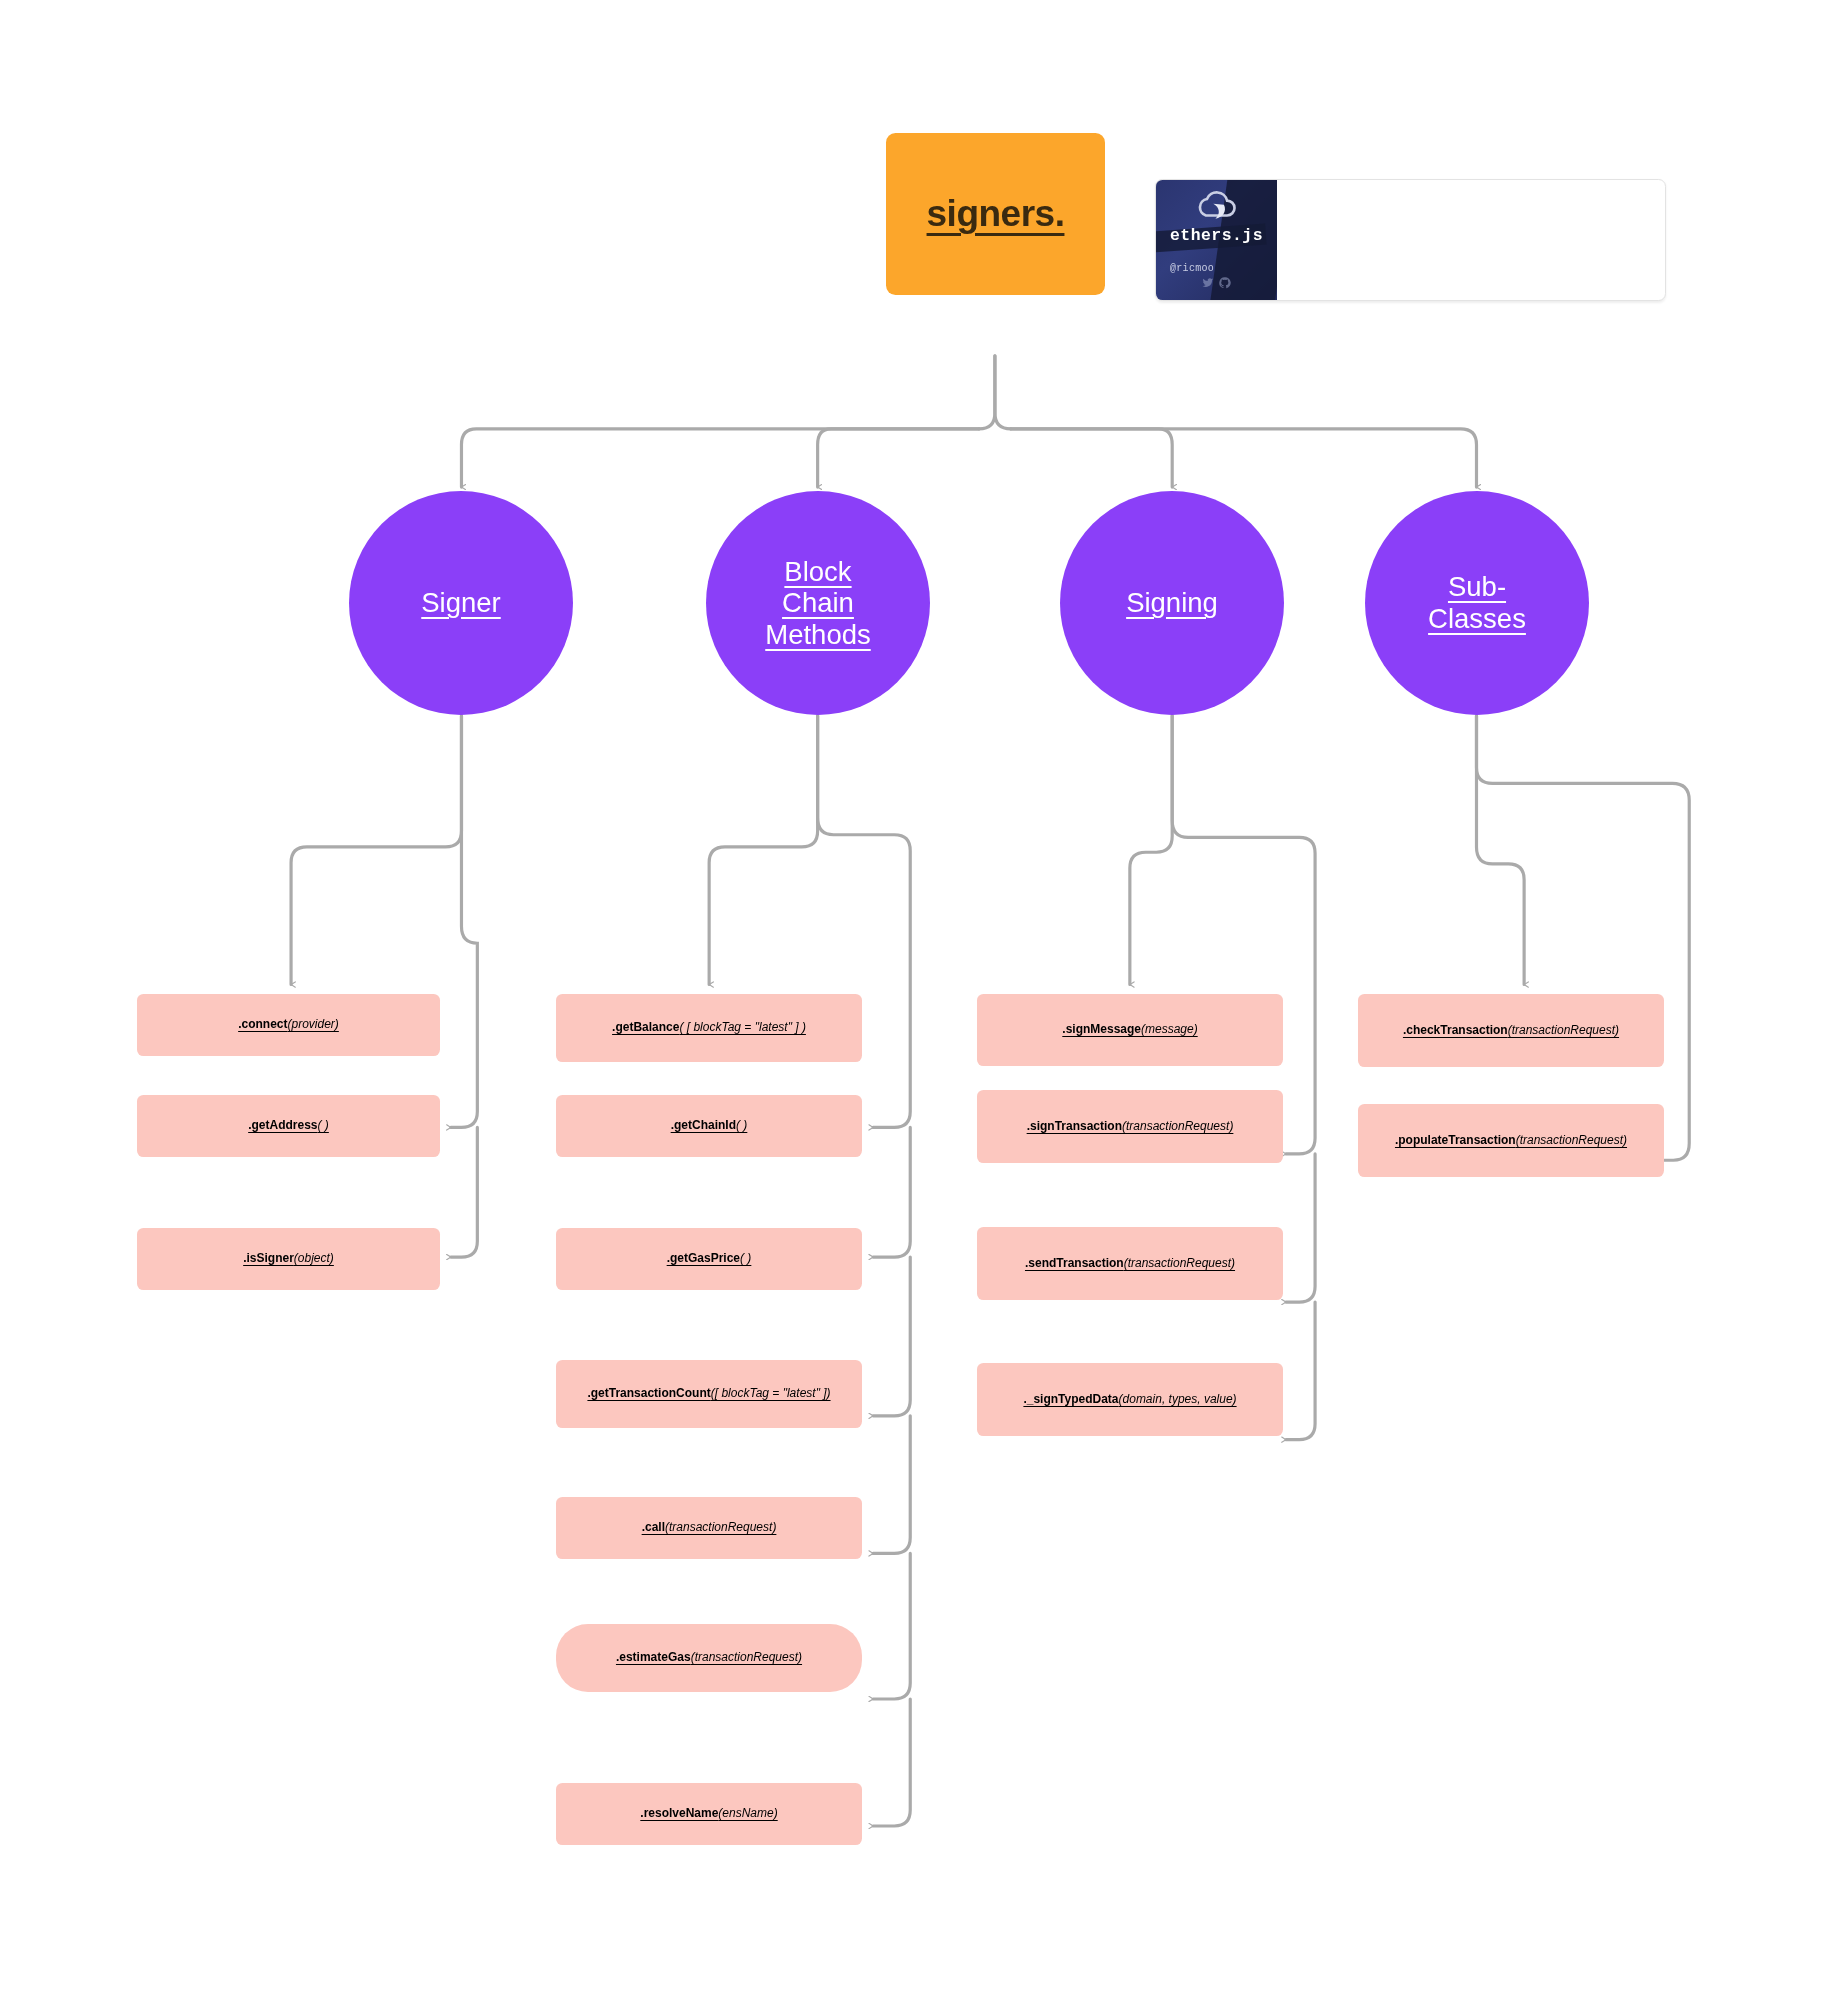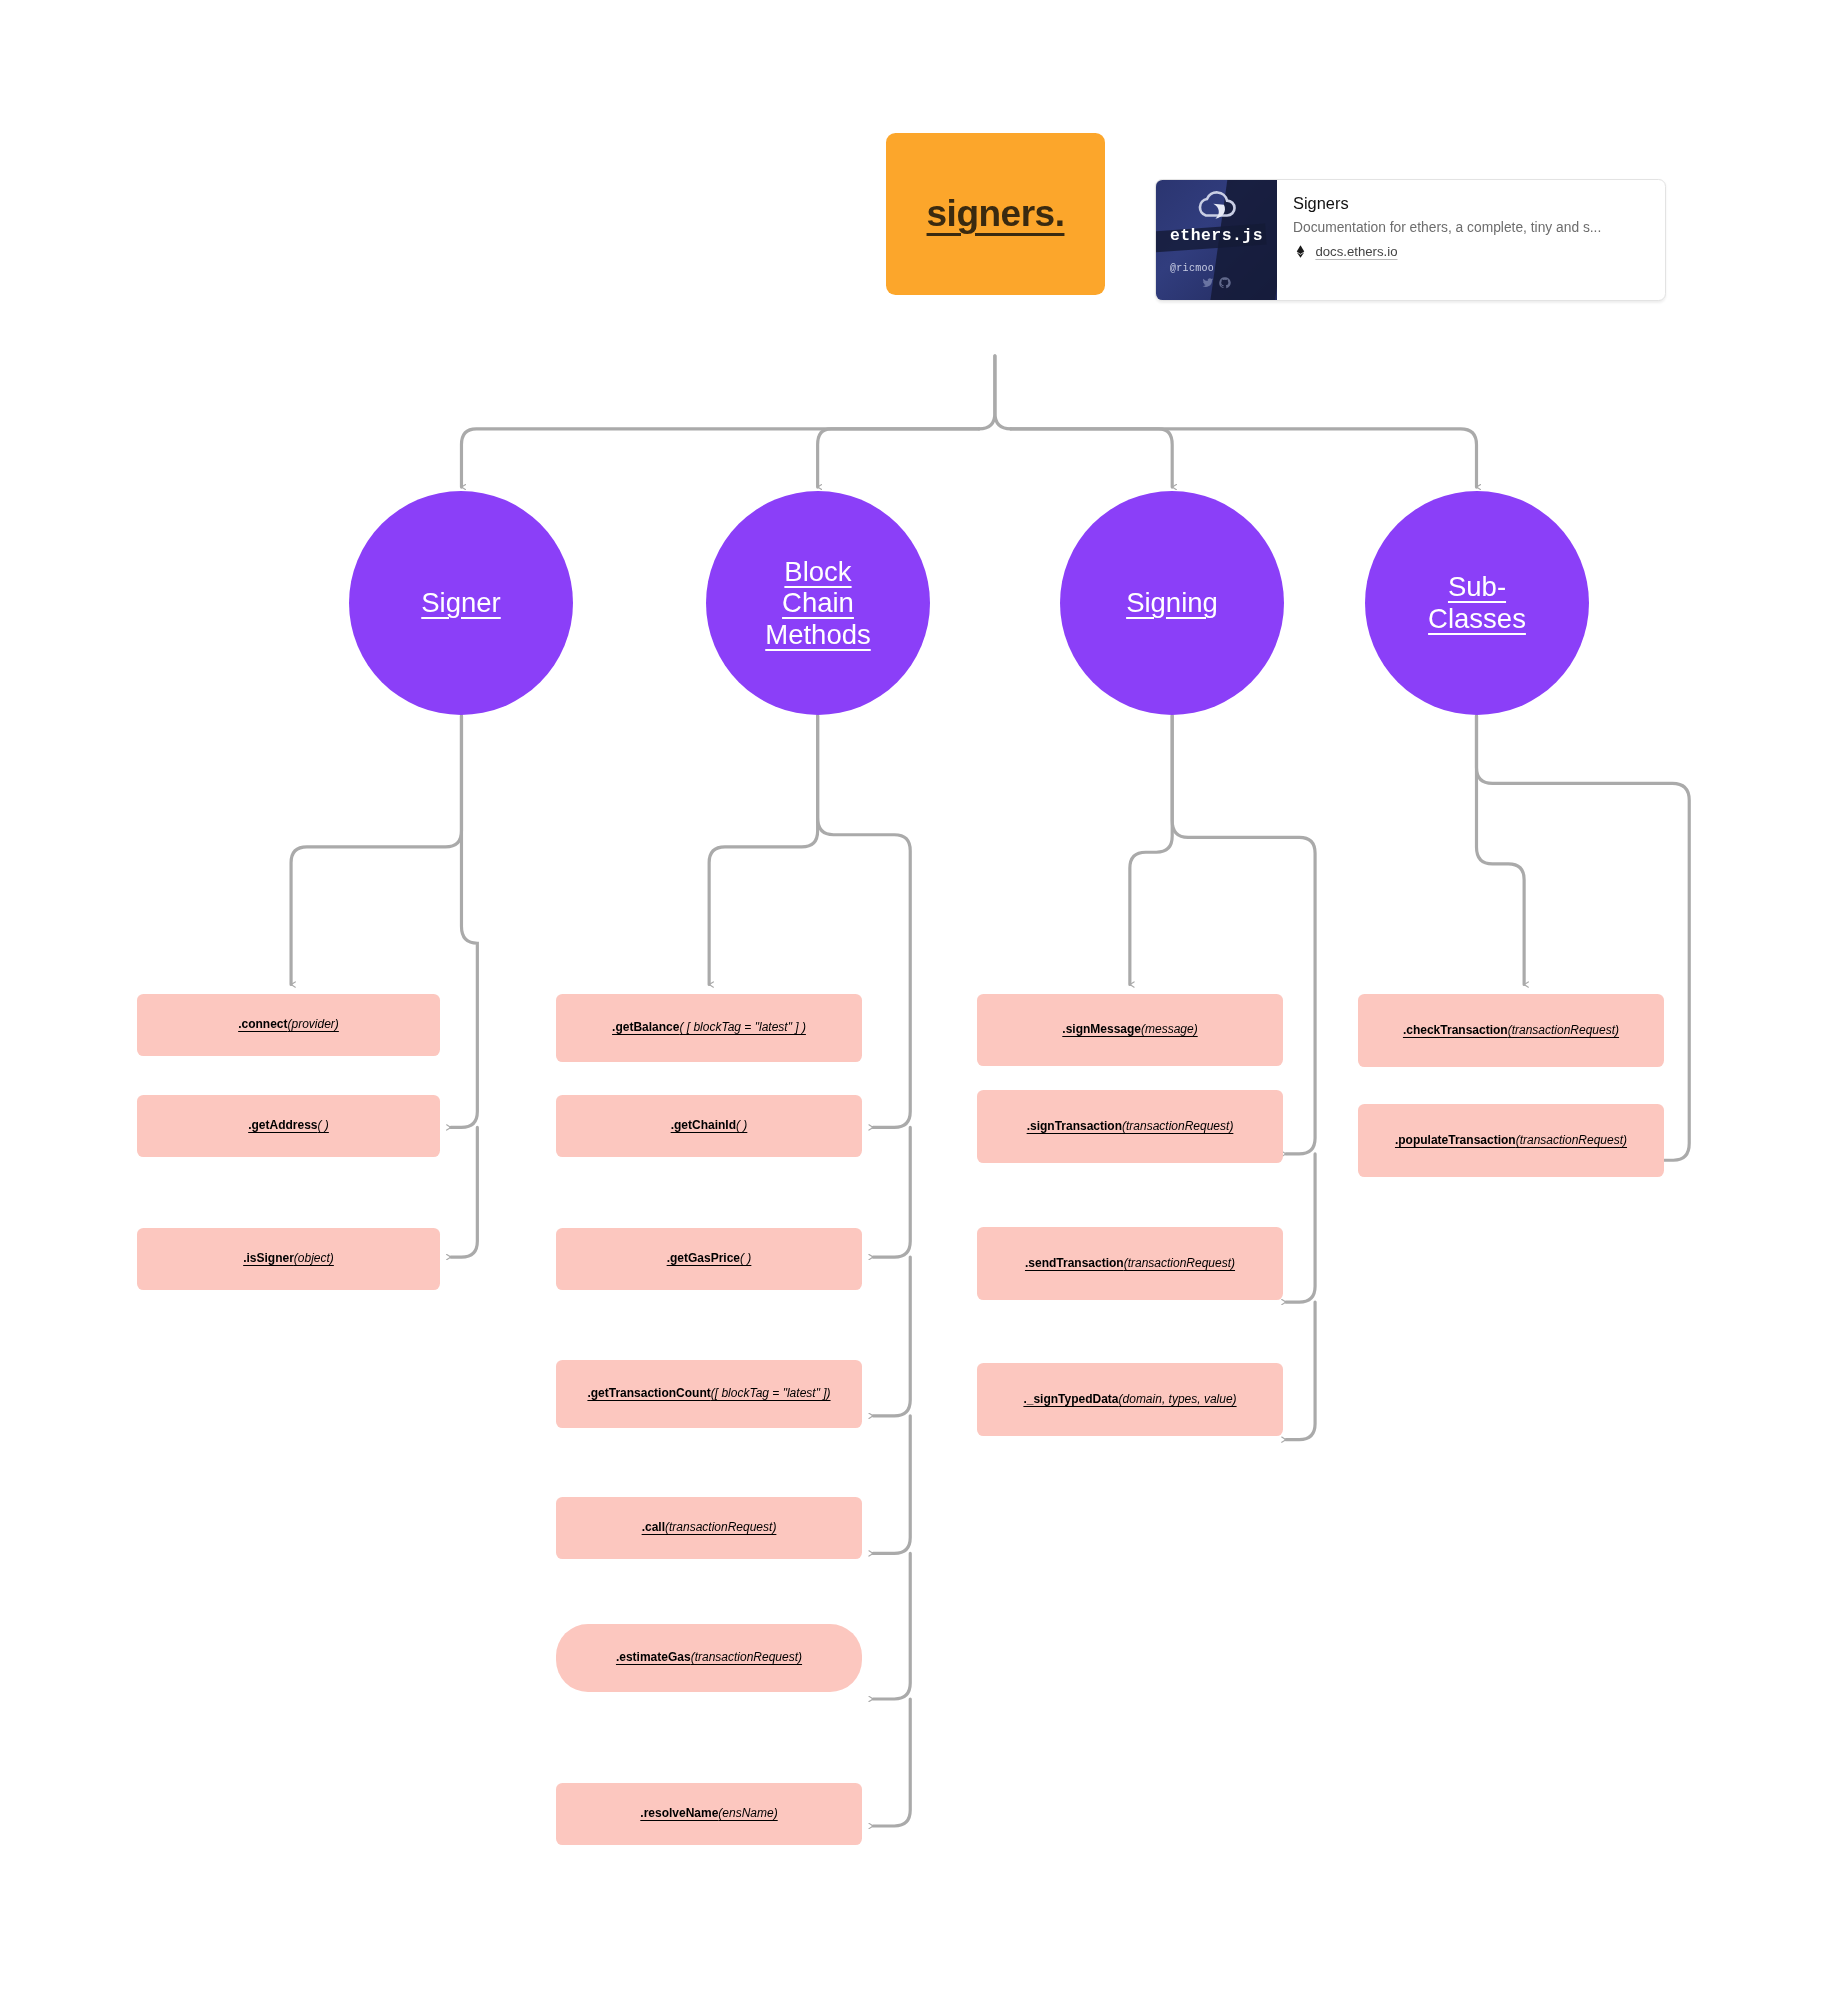--- a/index.html
+++ b/index.html
@@ -159,31 +159,20 @@
       <div class="thumb-socials">
         <svg width="11.6" height="11.6" viewBox="0 0 24 24">
           <path d="M23 4.9a9 9 0 0 1-2.6.7 4.5 4.5 0 0 0 2-2.5 9 9 0 0 1-2.9 1.1 4.5 4.5 0 0 0-7.7 4.1A12.8 12.8 0 0 1 2.5 3.5a4.5 4.5 0 0 0 1.4 6 4.4 4.4 0 0 1-2-.6 4.5 4.5 0 0 0 3.6 4.5 4.5 4.5 0 0 1-2 .1 4.5 4.5 0 0 0 4.2 3.1A9 9 0 0 1 1 18.5a12.7 12.7 0 0 0 6.9 2c8.3 0 12.8-6.9 12.8-12.8v-.6A9 9 0 0 0 23 4.9z" fill="#9fa8cc"></path>
         </svg>
         <svg width="11.6" height="11.6" viewBox="0 0 24 24">
           <path d="M12 .5a11.5 11.5 0 0 0-3.6 22.4c.6.1.8-.2.8-.6v-2c-3.2.7-3.9-1.5-3.9-1.5-.5-1.3-1.3-1.7-1.3-1.7-1-.7.1-.7.1-.7 1.1.1 1.7 1.2 1.7 1.2 1 1.7 2.7 1.2 3.4.9.1-.8.4-1.2.7-1.5-2.6-.3-5.3-1.3-5.3-5.8 0-1.3.5-2.3 1.2-3.1-.1-.3-.5-1.5.1-3.1 0 0 1-.3 3.2 1.2a11 11 0 0 1 5.8 0c2.2-1.5 3.2-1.2 3.2-1.2.6 1.6.2 2.8.1 3.1.8.8 1.2 1.8 1.2 3.1 0 4.5-2.7 5.5-5.3 5.8.4.4.8 1.1.8 2.2v3.3c0 .4.2.7.8.6A11.5 11.5 0 0 0 12 .5z" fill="#9fa8cc"></path>
         </svg>
       </div>
     </div>
   </div>
-  <div class="link-body">
-    <div class="link-title">Signers</div>
-    <div class="link-desc">Documentation for ethers, a complete, tiny and s...</div>
-    <div class="link-url-row">
-      <svg class="favicon" viewBox="0 0 24 24">
-        <path d="M12 2 L18 12 L12 16 L6 12 Z" fill="#1a1a1a"></path>
-        <path d="M12 17.2 L18 13.2 L12 22 L6 13.2 Z" fill="#1a1a1a"></path>
-      </svg>
-      <a class="link-url" href="#">docs.ethers.io</a>
-    </div>
-  </div>
 </div>
 
 <div id="graph-layer">
     <div class="circle" style="left: 349px; top: 491px;">
       <div class="circle-label"><span>Signer</span></div>
     </div>
     <div class="mbox" style="left: 137px; top: 994px; width: 303px; height: 62px;">
       <div class="mbox-label"><b>.connect</b><i>(provider)</i></div>
     </div>
     <div class="mbox" style="left: 137px; top: 1095px; width: 303px; height: 62px;">

